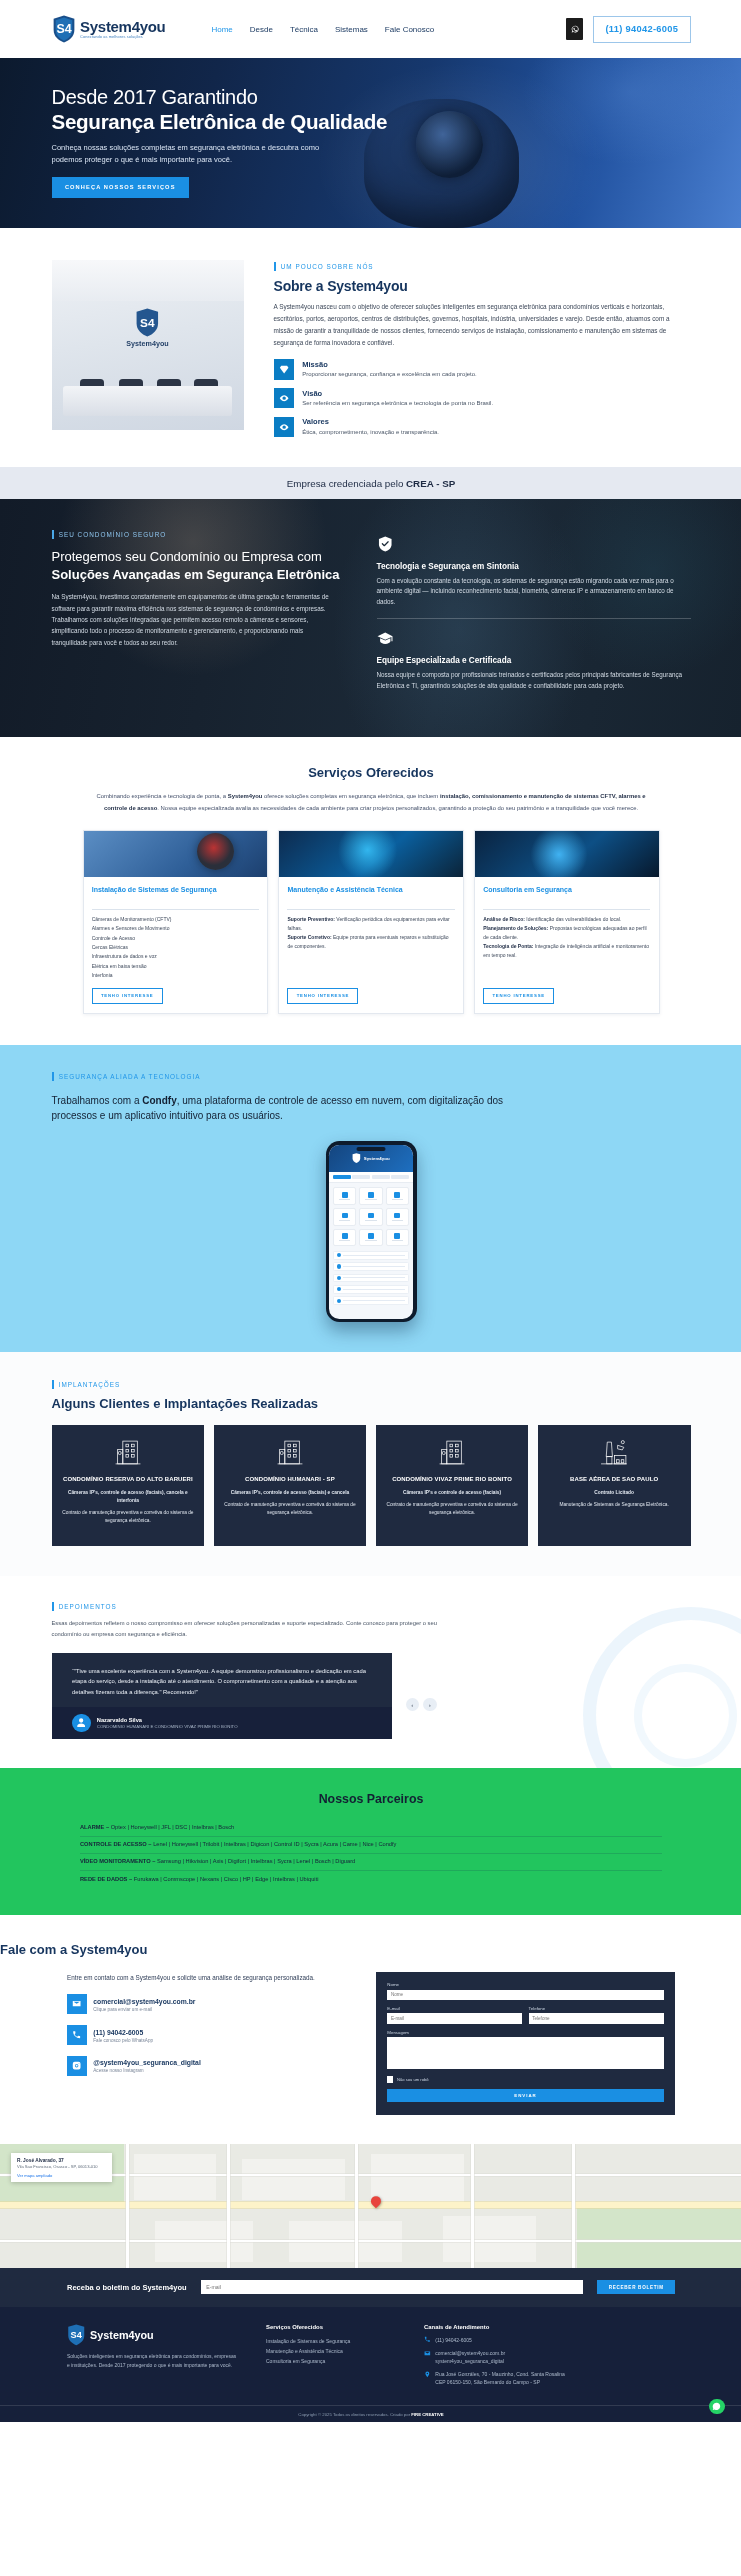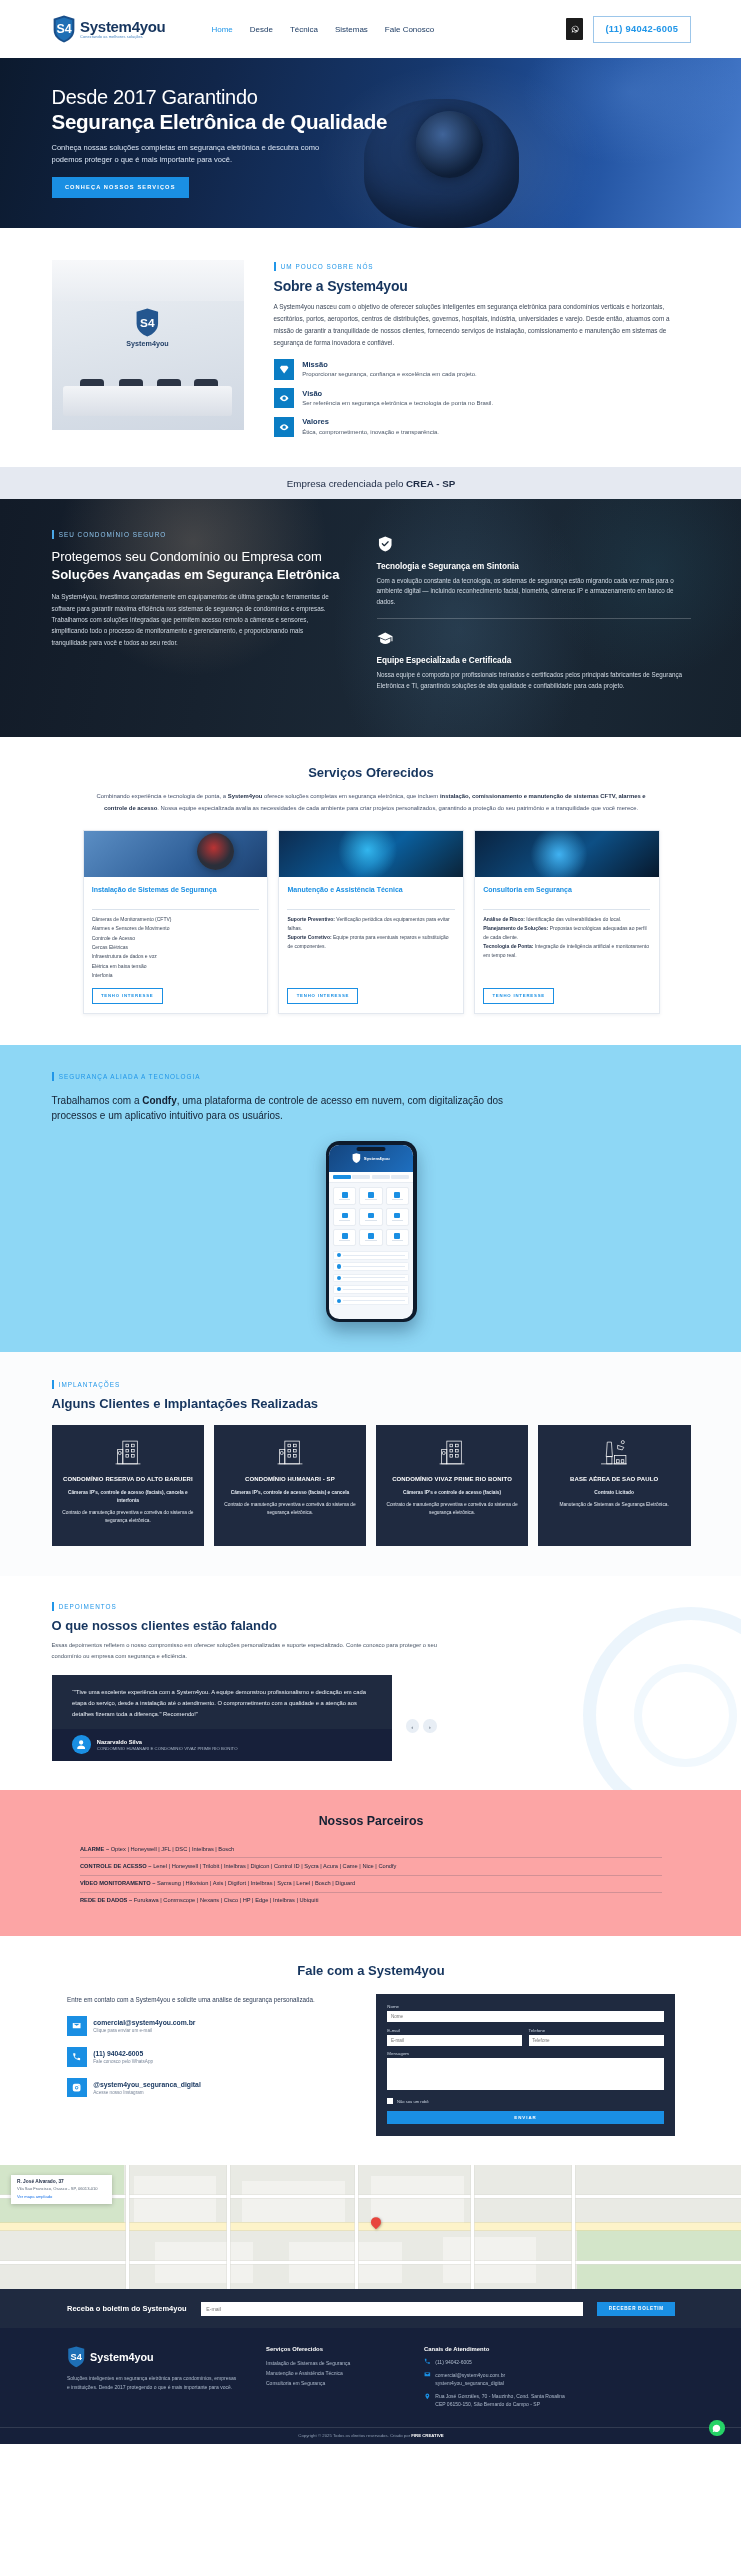--- a/index.html
+++ b/index.html
@@ -170,30 +170,30 @@
   .testi q{display:block;font-size:5.8px;line-height:1.85;font-style:normal;color:#eef3f9}
   .testi .who{display:flex;align-items:center;gap:6.2px;background:#17203a;margin:9.3px -20.6px 0;padding:6.7px 20.6px}
   .testi .av{width:18.5px;height:18.5px;border-radius:50%;background:#1a8fe3;display:flex;align-items:center;justify-content:center}
   .testi .av svg{width:10.3px;height:11.3px;fill:#fff}
   .testi .nm{font-size:5.7px;font-weight:bold;color:#fff}
   .testi .rl{font-size:4.3px;color:#a9b6c8;margin-top:1px}
   .arrows{position:absolute;right:-45px;top:52%;display:flex;gap:4.1px}
   .arrow{width:13.4px;height:13.4px;border-radius:50%;background:#e8eef5;color:#4a5667;display:flex;align-items:center;justify-content:center;font-size:6.2px}
 
   
-  .parc{background:#fca5a5;padding:24px 8px 27px;text-align:center}
+  .parc{background:#22c55e;padding:24px 8px 27px;text-align:center}
   .parc h2{font-size:12.4px;color:#132033;font-weight:bold}
   .parc .rows{width:582px;margin:13.4px auto 0;text-align:left}
   .parc .prow{font-size:5.7px;color:#16243a;padding:3.6px 0;border-bottom:0.5px solid rgba(20,50,80,.18);line-height:1.6}
   .parc .prow:last-child{border-bottom:none}
   .parc .prow b{font-weight:bold}
 
   
   .contato{background:#fff;padding:27px 0 29px}
-  .contato h2{text-align:center;font-size:13px;color:#16355e;font-weight:bold}
+  .contato h2{text-align:left;font-size:13px;color:#16355e;font-weight:bold}
   .ct-inner{width:608px;margin:15.5px auto 0;display:flex;gap:31px}
   .ct-left{width:278px}
   .ct-left .lead{font-size:6.3px;line-height:1.75;color:#32405a}
   .ct-item{display:flex;align-items:center;gap:6.7px;margin-top:11.3px}
   .ct-ic{width:19.6px;height:19.6px;flex:0 0 19.6px;background:#1a8fe3;display:flex;align-items:center;justify-content:center}
   .ct-ic svg{width:9.3px;height:9.3px;fill:#fff}
   .ct-item .v{font-size:6.8px;color:#16355e;font-weight:bold}
   .ct-item .k{font-size:4.6px;color:#7a8699;margin-top:1px}
   .ct-right{flex:1;background:#1f2a40;padding:10.3px 11.3px 12.4px}
   .frow{display:flex;gap:6.2px}
@@ -615,21 +615,20 @@
       </div>
     </div>
   </div>
 </section>
 
 <section class="depo">
   <div class="circ"></div>
   <div class="circ2"></div>
   <div class="depo-inner">
     <div class="eyebrow">DEPOIMENTOS</div>
-    <h2>O que nossos clientes estão falando</h2>
     <p class="lead">Essas depoimentos refletem o nosso compromisso em oferecer soluções personalizadas e suporte especializado. Conte conosco para proteger o seu condomínio ou empresa com segurança e eficiência.</p>
     <div class="testi">
       <q>"Tive uma excelente experiência com a System4you. A equipe demonstrou profissionalismo e dedicação em cada etapa do serviço, desde a instalação até o atendimento. O comprometimento com a qualidade e a atenção aos detalhes fizeram toda a diferença." Recomendo!</q>
       <div class="who">
         <span class="av">
             <svg viewBox="0 0 24 24">
               <path d="M12 12a5 5 0 100-10 5 5 0 000 10zm0 2c-5 0-9 2.5-9 5.5V22h18v-2.5c0-3-4-5.5-9-5.5z"></path>
             </svg>
           </span>
         <div>

